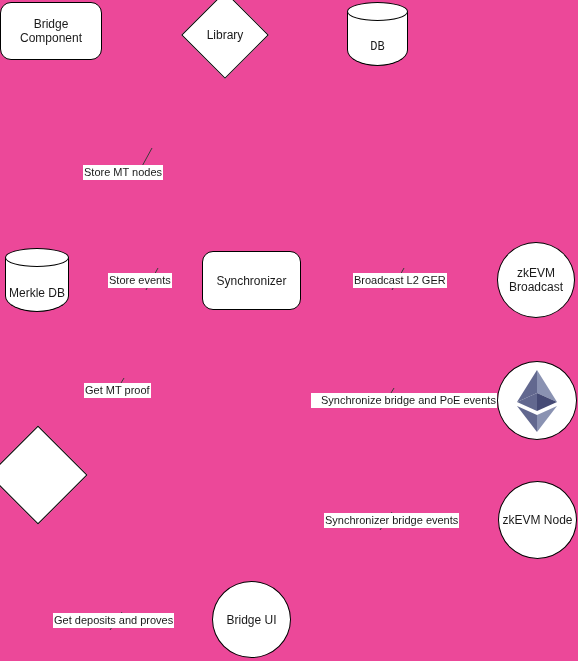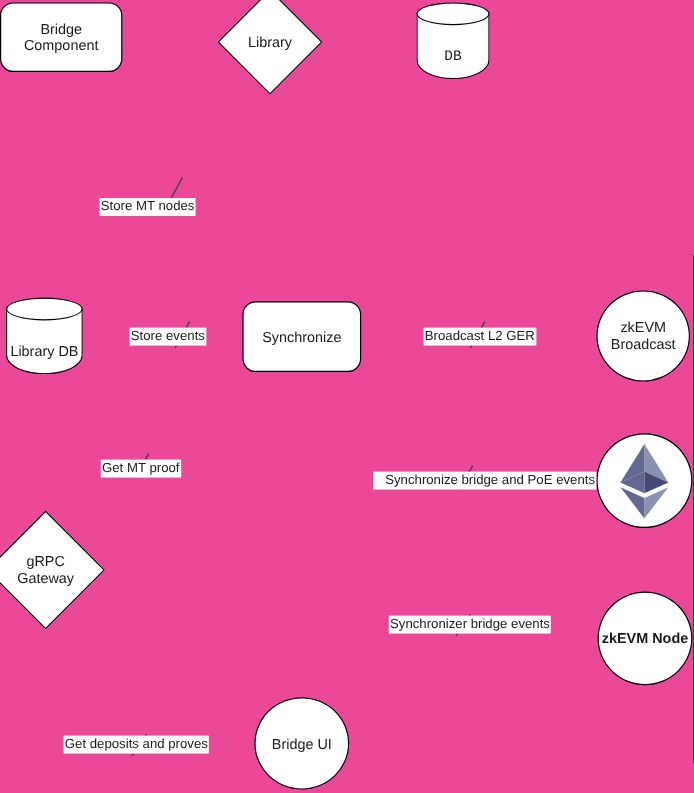--- a/index.html
+++ b/index.html
@@ -159,27 +159,27 @@
     <div class="node-label">DB</div>
   </div>
 
 
   <div class="edge-label" style="left:83px; top:143px;margin-top:22px;">Store MT nodes</div>
 
 
   <div class="shape-cylinder" style="left:5px; top:248px; width:64px; height:64px;">
     <div class="cyl-body"></div>
     <div class="cyl-top"></div>
-    <div class="node-label">Library DB</div>
+    <div class="node-label">Merkle DB</div>
   </div>
 
   <div class="edge-label" style="left:108px; top:273px;">Store events</div>
 
   <div class="shape-rect" style="left:202px; top:251px; width:99px; height:59px;">
-    <div class="node-label">Synchronize</div>
+    <div class="node-label">Synchronizer</div>
   </div>
 
   <div class="edge-label" style="left:353px; top:273px;">Broadcast L2 GER</div>
 
   <div class="shape-circle" style="left:497px; top:242px; width:78px; height:76px;">
     <div class="node-label">zkEVM
 Broadcast</div>
   </div>
 
   <div class="edge-label" style="left:84px; top:383px;">Get MT proof</div>
@@ -193,27 +193,25 @@
       <polygon points="21,0 1,32 21,23" fill="#62688f"></polygon>
       <polygon points="21,45 21,62 41,36" fill="#8a92b2"></polygon>
       <polygon points="21,62 21,45 1,36" fill="#62688f"></polygon>
       <polygon points="21,41 41,32 21,23" fill="#454a75"></polygon>
       <polygon points="1,32 21,41 21,23" fill="#62688f"></polygon>
     </svg>
   </div>
 
   <div class="shape-diamond" style="left:3px; top:440px; width:70px; height:70px;">
     <div class="dia"></div>
-    <div class="node-label">gRPC
-Gateway</div>
   </div>
 
   <div class="edge-label" style="left:324px; top:513px;">Synchronizer bridge events</div>
 
-  <div class="shape-circle" style="left:498px; top:493px; width:79px; height:78px;font-weight:bold;">
+  <div class="shape-circle" style="left:498px; top:481px; width:79px; height:78px;">
     <div class="node-label">zkEVM Node</div>
   </div>
 
   <div class="edge-label" style="left:53px; top:613px;">Get deposits and proves</div>
 
   <div class="shape-circle" style="left:212px; top:581px; width:79px; height:77px;">
     <div class="node-label">Bridge UI</div>
   </div>
 
 </div>

